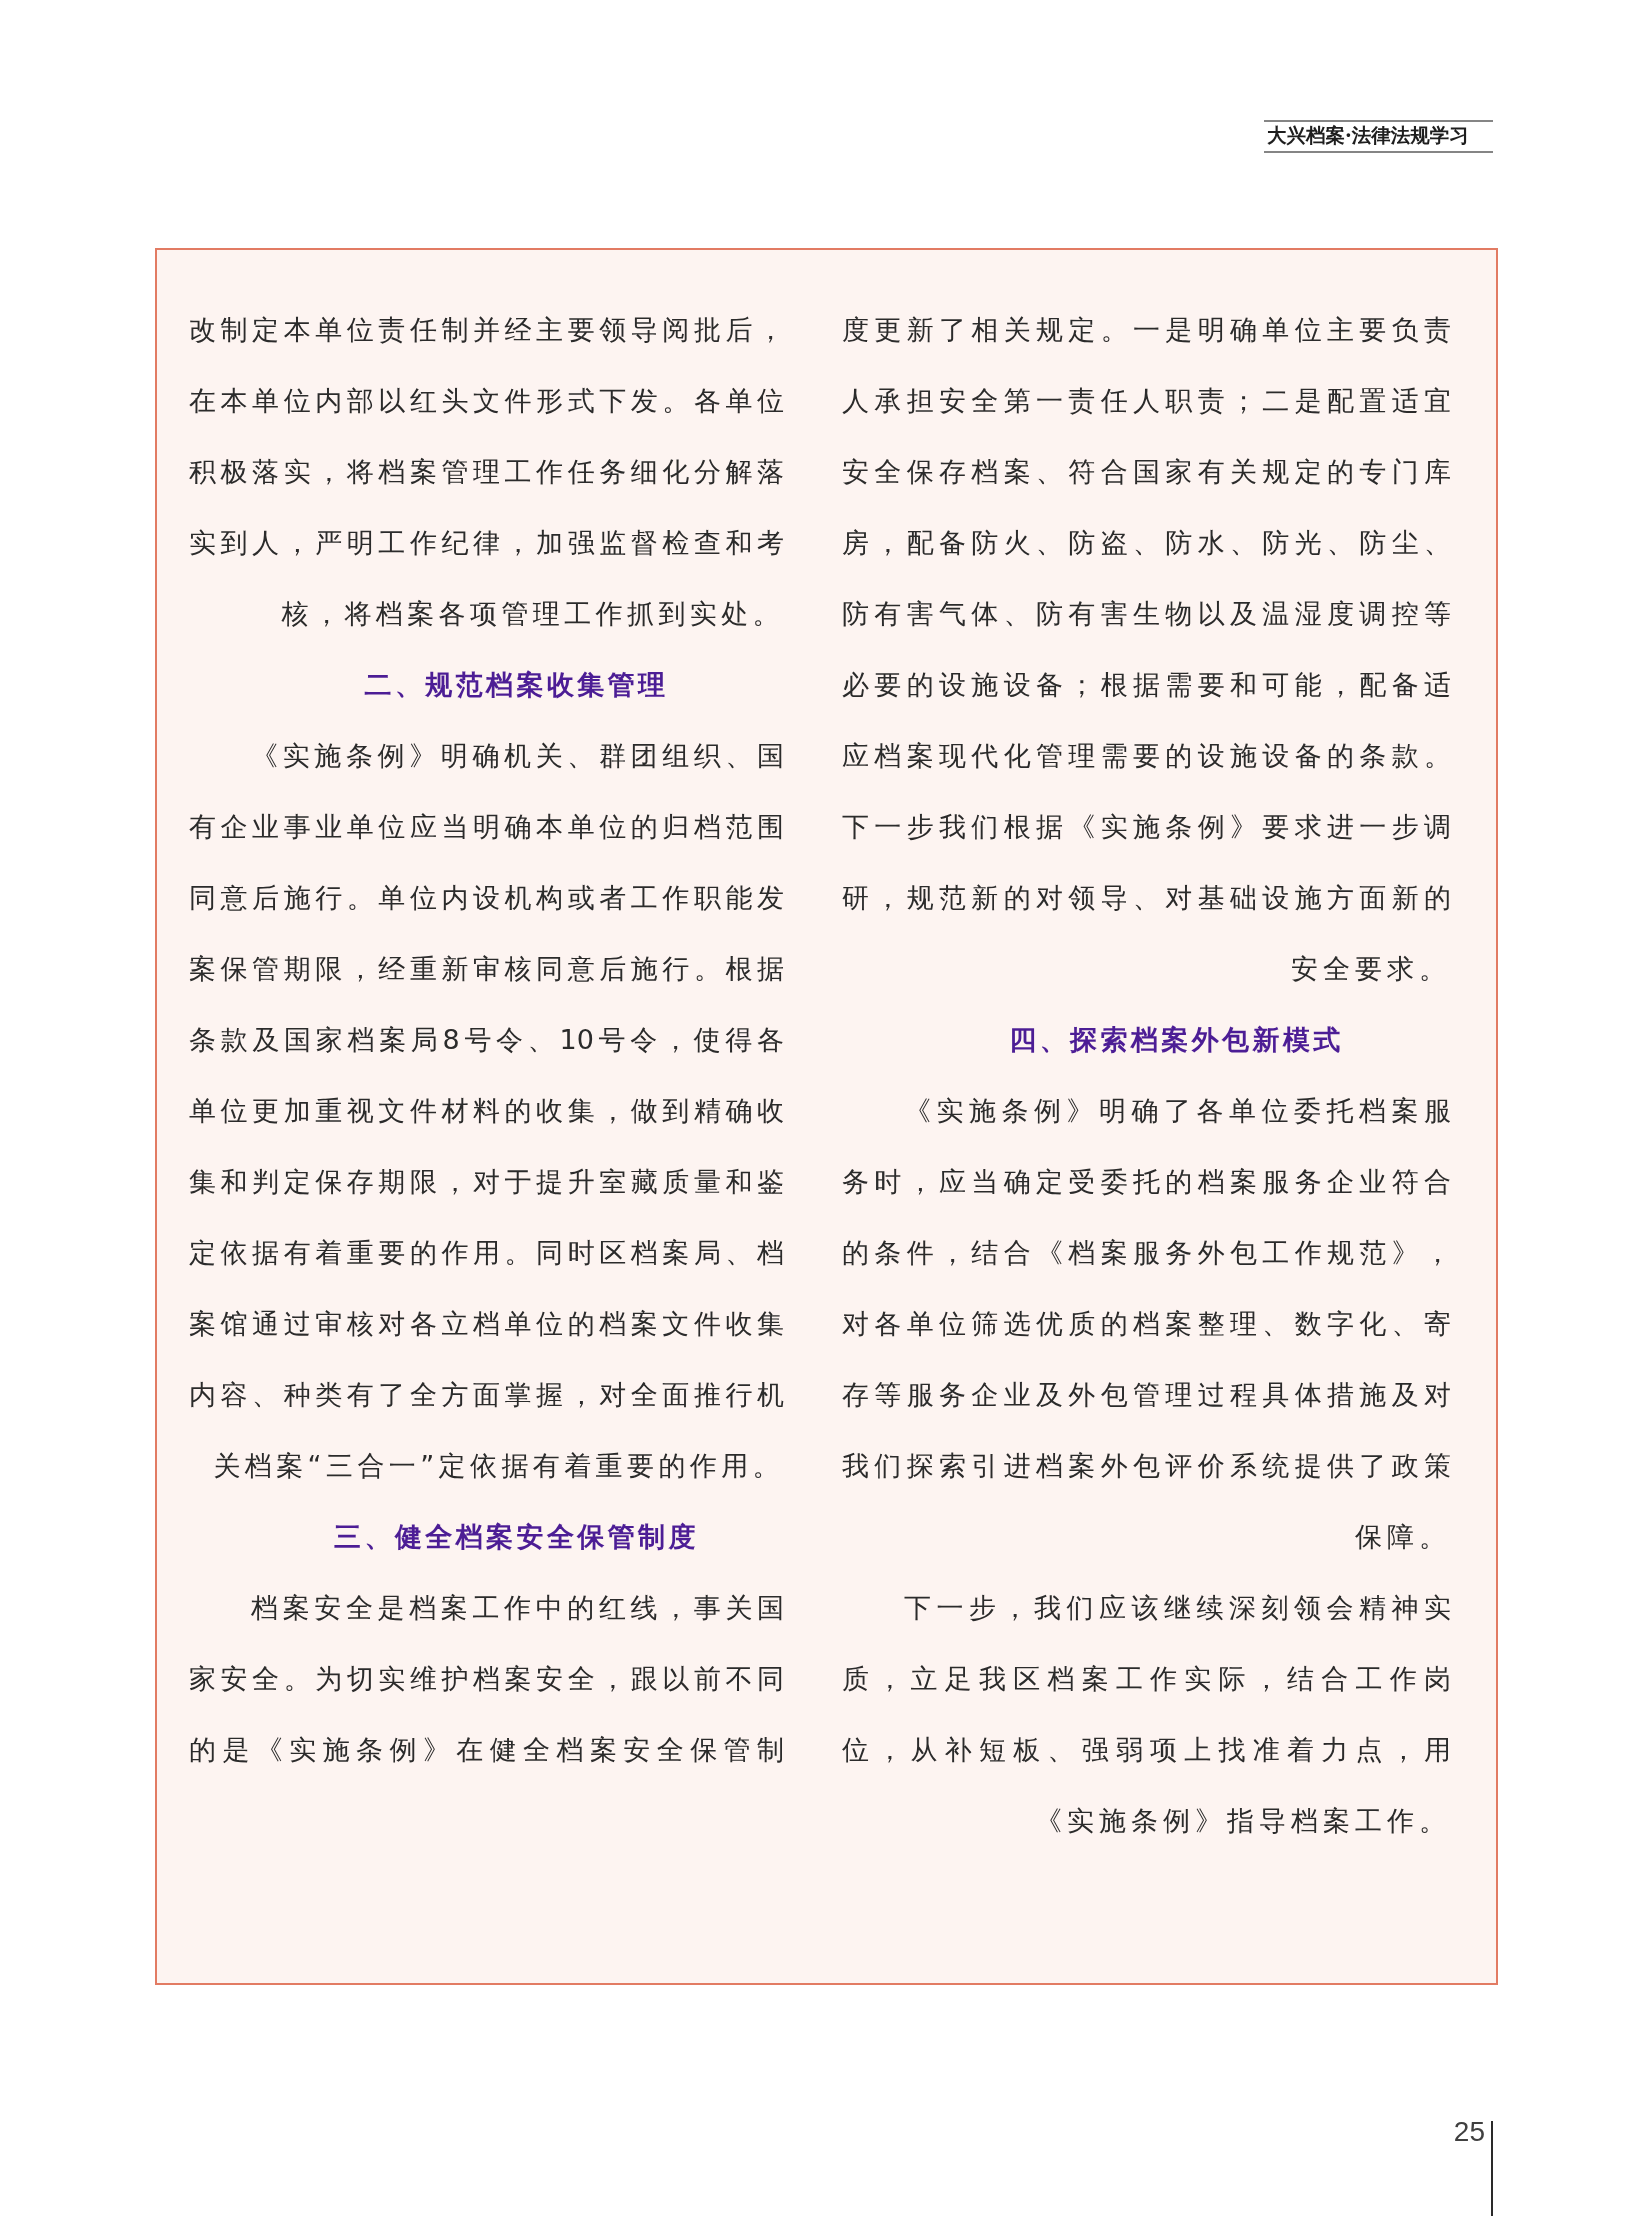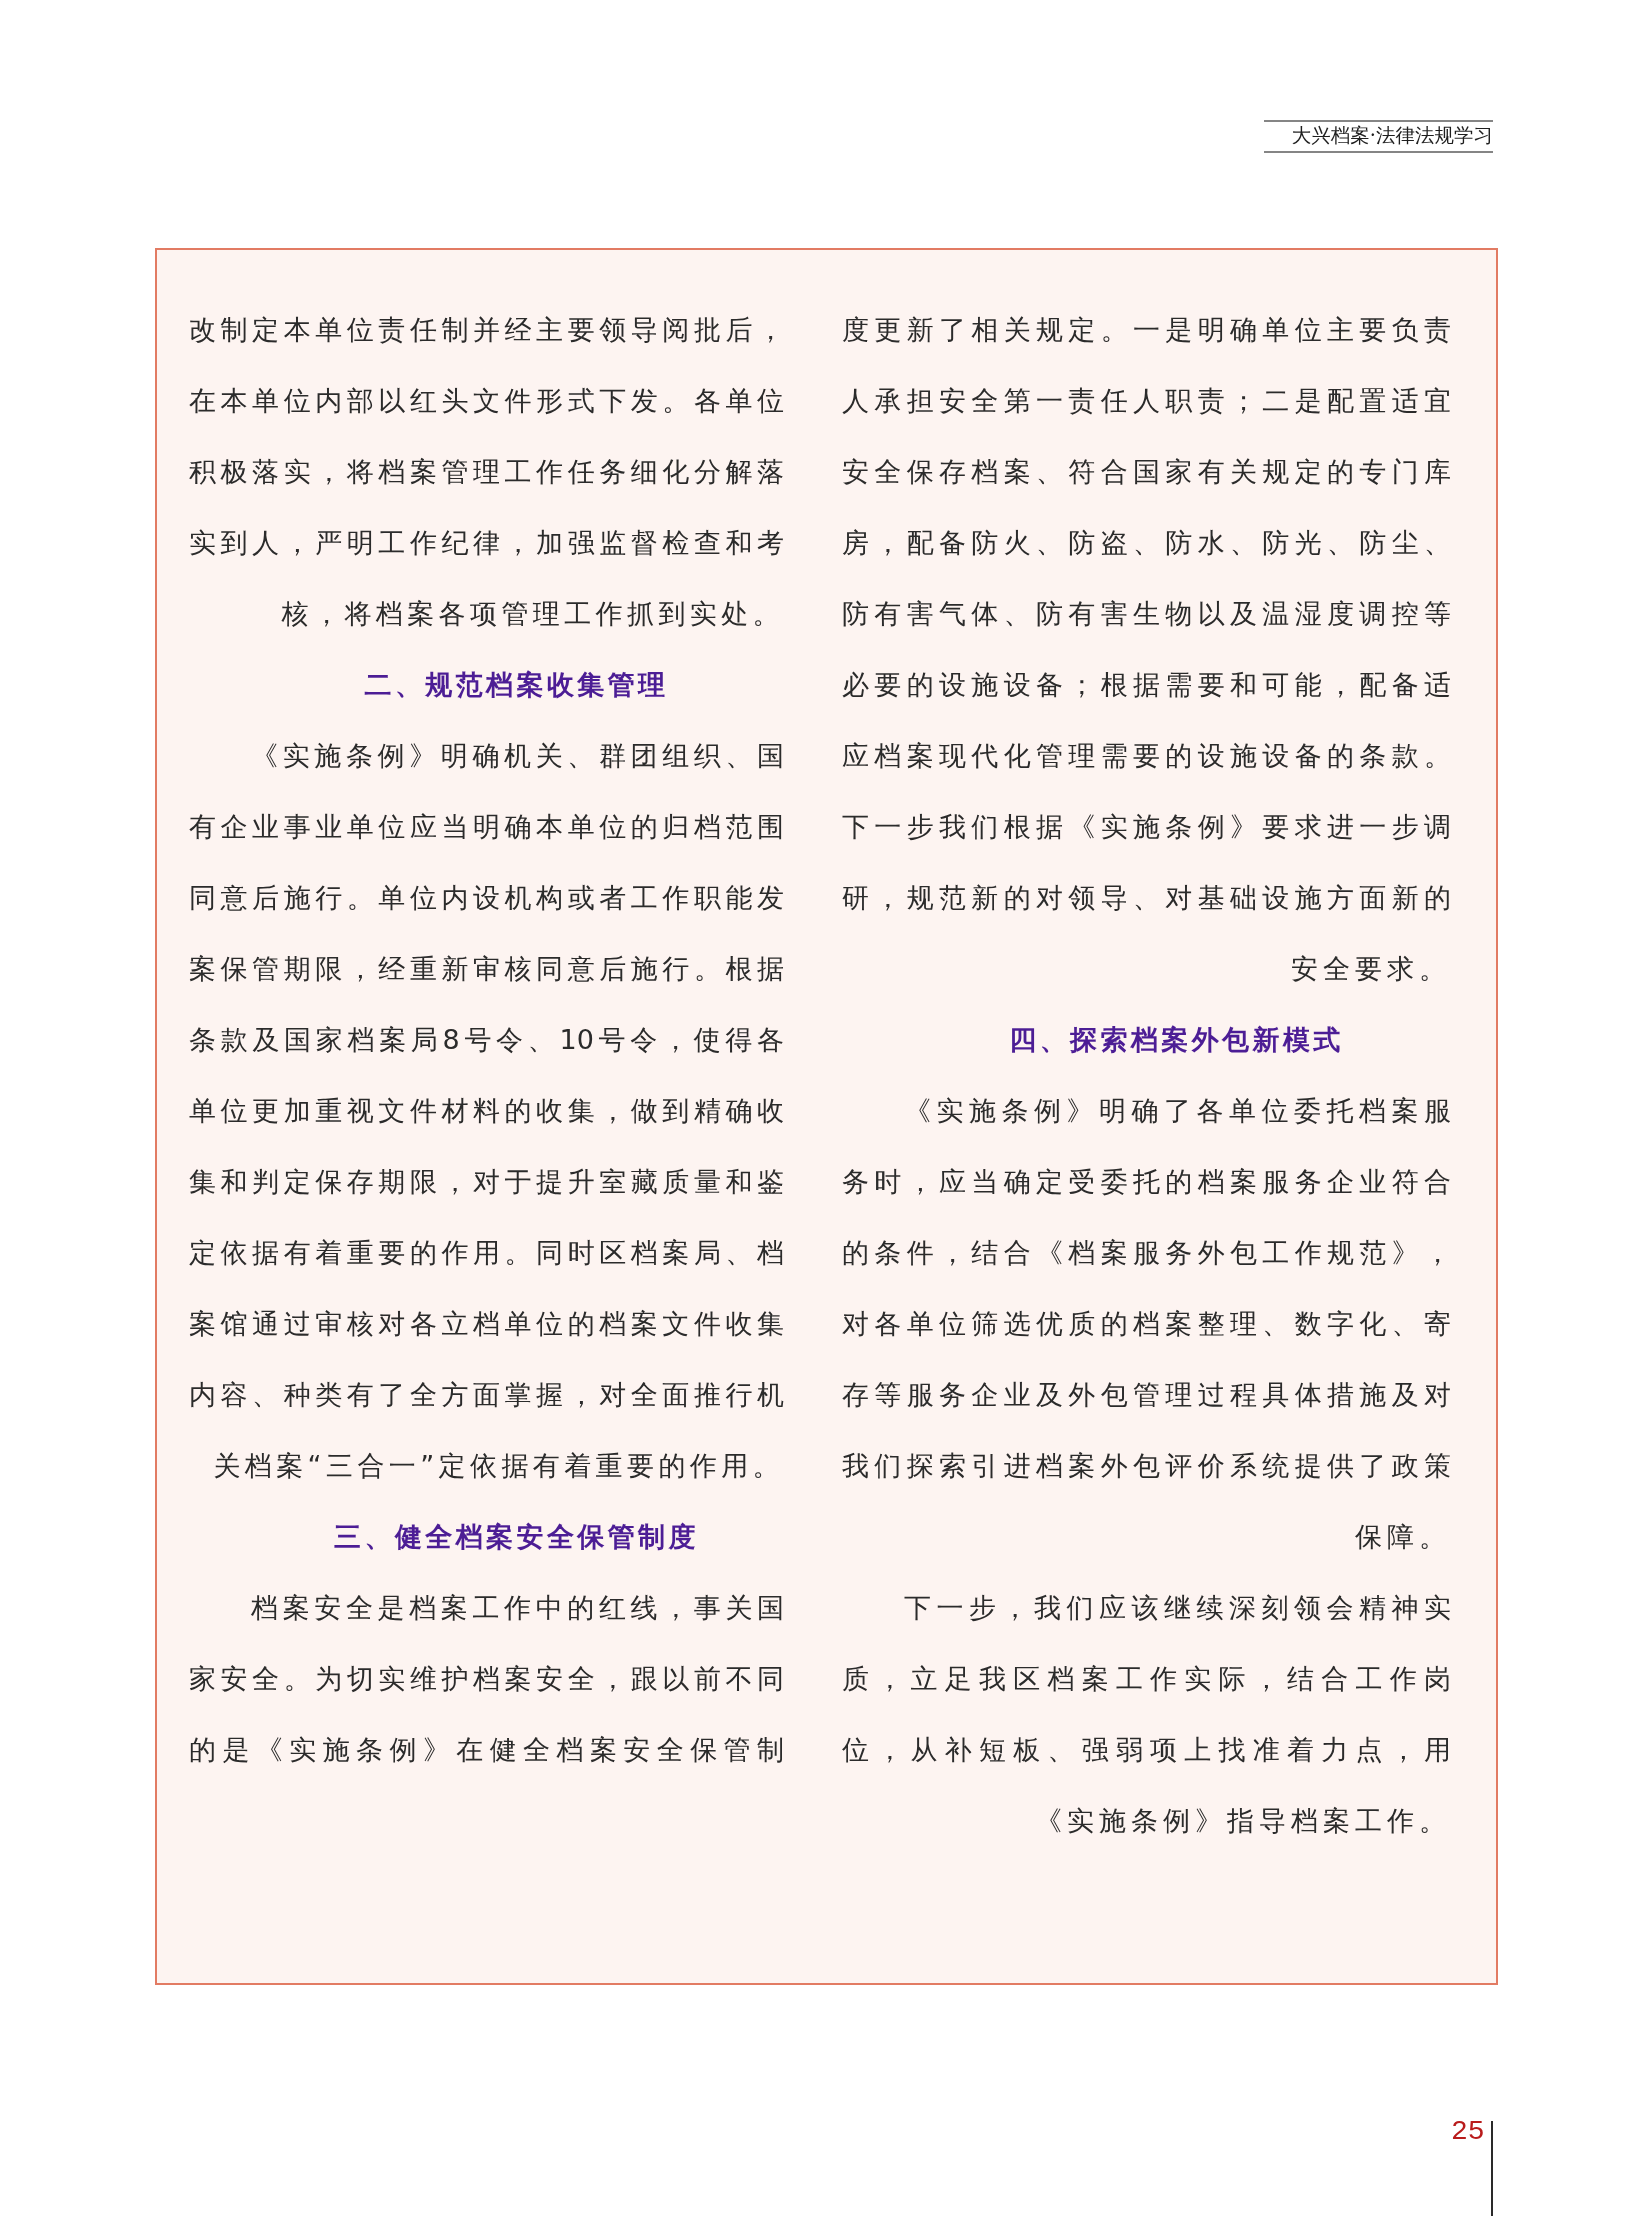--- a/index.html
+++ b/index.html
@@ -6,22 +6,22 @@
   body {
     width: 1645px; height: 2216px; position: relative; overflow: hidden;
     background: #ffffff; color: #2b2b2b;
     font-family: "DejaVu Sans", sans-serif;
   }
   .running-head-rule { position: absolute; left: 1264px; width: 229px; height: 2px; background: #858585; }
   .running-head-rule.top { top: 120px; }
   .running-head-rule.bottom { top: 151px; }
   .running-head {
     position: absolute; left: 1267px; top: 124px; width: 226px;
-    font-family: "DejaVu Serif", serif; font-weight: normal; font-size: 19.5px;
-    line-height: 24px; color: #1e1e1e; white-space: nowrap; text-align: right;
+    font-family: "DejaVu Serif", serif; font-weight: bold; font-size: 19.5px;
+    line-height: 24px; color: #1e1e1e; white-space: nowrap;
   }
   .panel {
     position: absolute; left: 155px; top: 248px; width: 1343px; height: 1737px;
     box-sizing: border-box; border: 2.7px solid #E27B63; background: #FDF4F1;
   }
   .column { position: absolute; top: 294px; }
   .column.left { left: 189px; width: 595px; }
   .column.right { left: 842px; width: 609px; }
   .line {
     height: 71px; line-height: 71px; font-size: 27px; color: #2b2b2b;
@@ -30,22 +30,22 @@
   .line.full { text-align: justify; text-align-last: justify; text-justify: inter-character; }
   .line.indent { padding-left: 62px; }
   .line.last { text-align: right; white-space: nowrap; }
   .column.left .line.last { letter-spacing: 4.4px; }
   .column.right .line.last { letter-spacing: 5px; margin-left: 20px; }
   .line.heading {
     padding-left: 60px; font-weight: bold; letter-spacing: 3.4px;
     text-align: center; white-space: nowrap; color: #4c1d95;
   }
   .page-number {
-    position: absolute; left: 1451px; top: 2116px; width: 34px; text-align: left;
-    font-family: Liberation Mono, monospace; font-size: 28px; line-height: 32px; color: #b91c1c;
+    position: absolute; left: 1451px; top: 2116px; width: 34px; text-align: right;
+    font-family: Liberation Sans, sans-serif; font-size: 28px; line-height: 32px; color: #404040;
   }
   .page-rule { position: absolute; left: 1491px; top: 2121px; width: 2px; height: 95px; background: #2a2a2a; }
 </style>
 </head>
 <body>
 
 <div class="running-head-rule top"></div>
 <div class="running-head">大兴档案·法律法规学习</div>
 <div class="running-head-rule bottom"></div>
 

